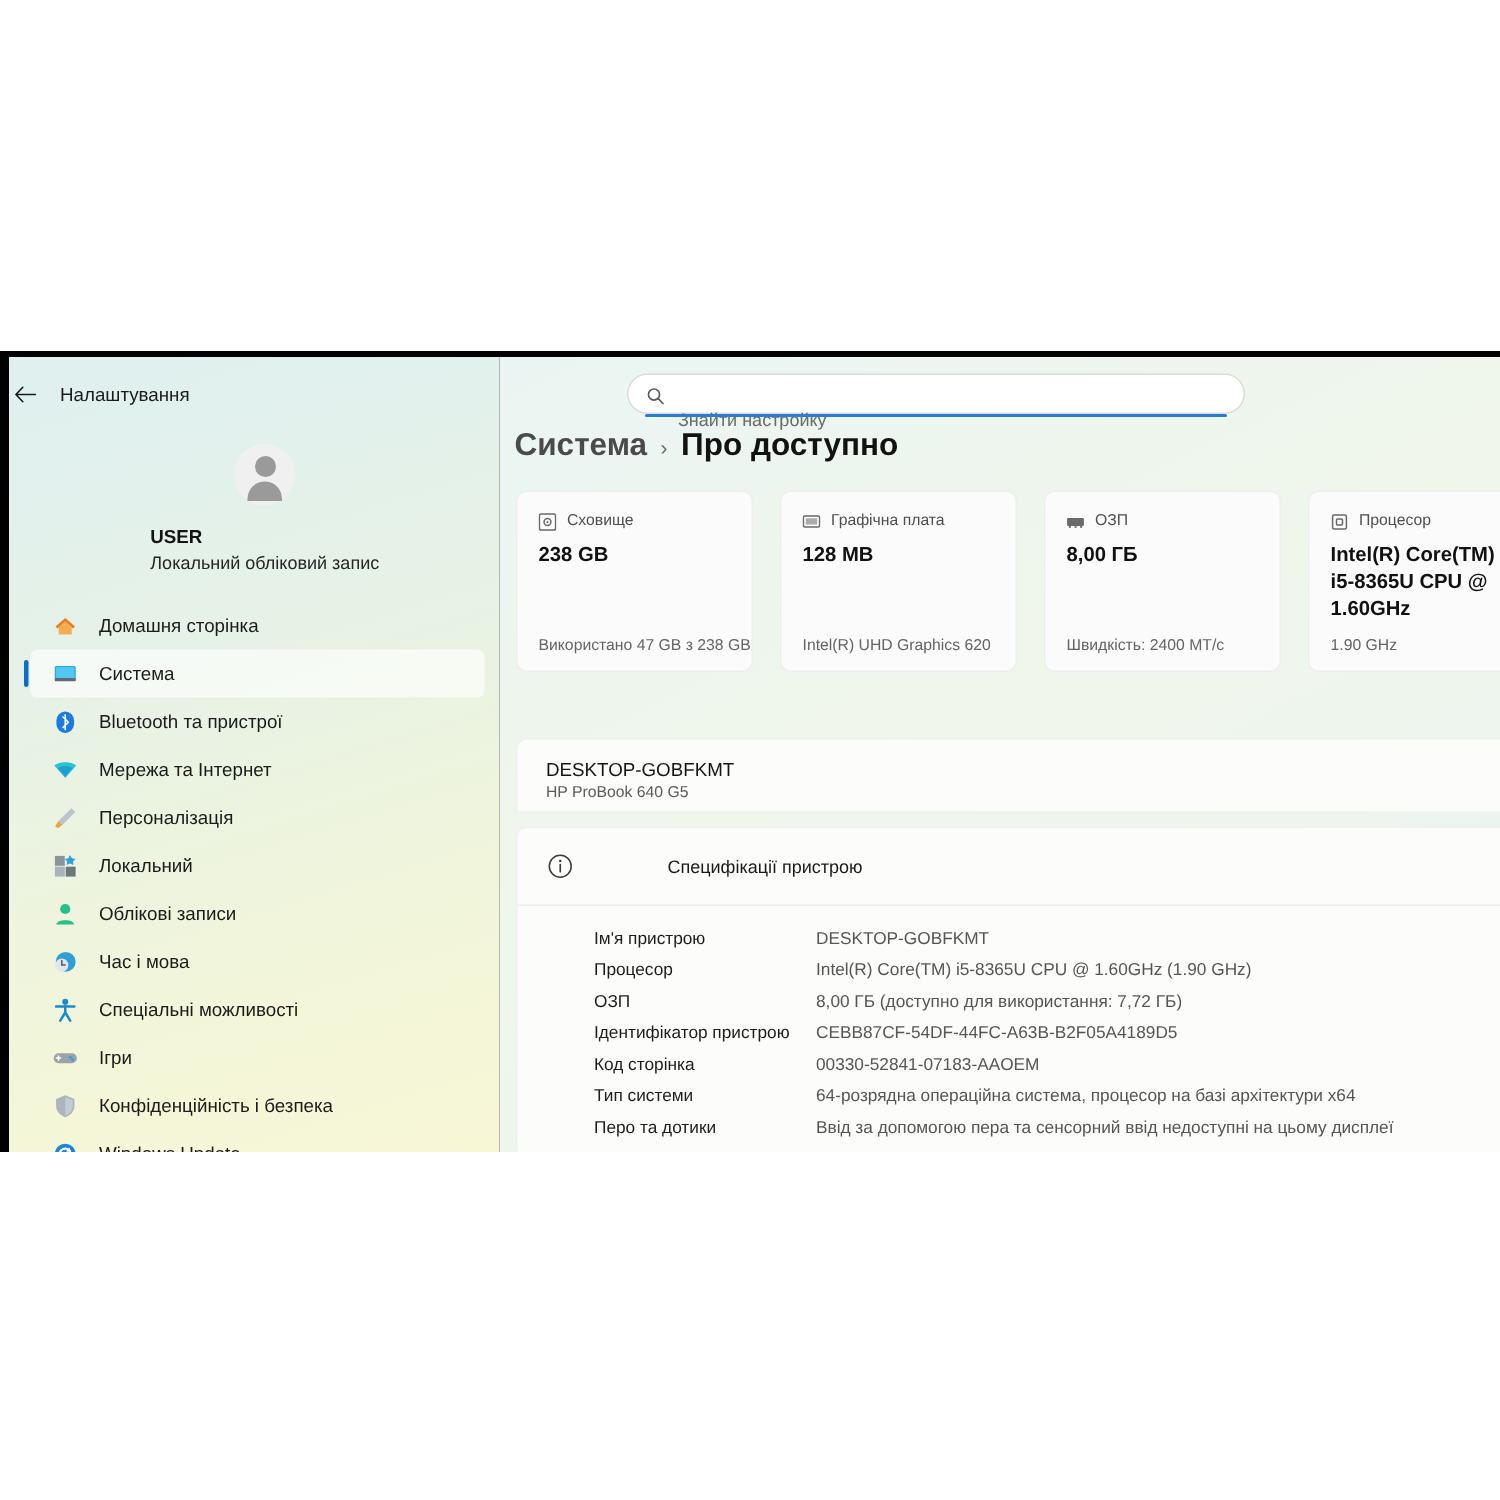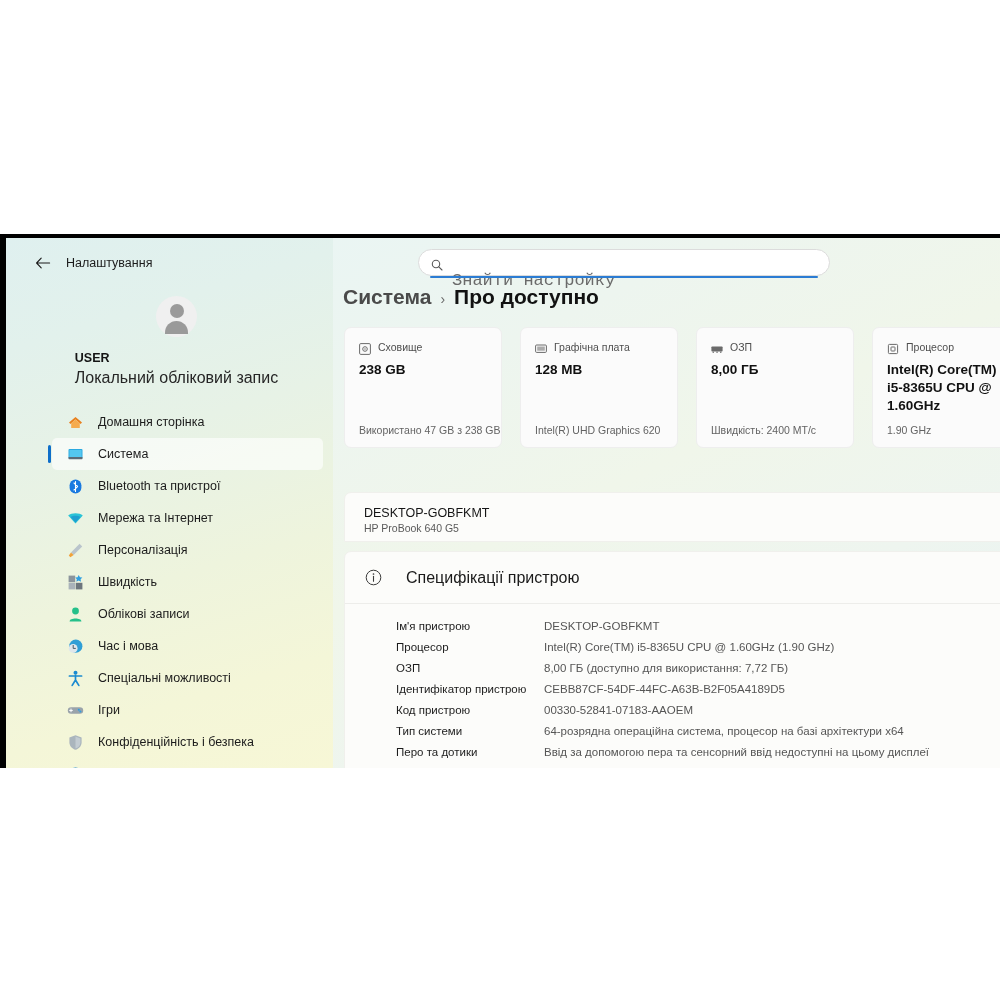--- a/index.html
+++ b/index.html
@@ -39,21 +39,21 @@
         #eef4dd 62%,
         #f4f6d8 82%,
         #f7f7d6 100%);
     padding-top: 10px;
   }
 
   .topbar {
     display: flex;
     align-items: center;
     height: 30px;
-    padding-left: 28px;
+    padding-left: 2px;
     gap: 14px;
   }
   .back-arrow {
     width: 18px; height: 18px;
     display: flex; align-items: center; justify-content: center;
     color: #1b1b1b;
     font-size: 15px;
     line-height: 1;
   }
   .topbar-title {
@@ -92,25 +92,25 @@
     border-radius: 12px 12px 0 0;
     background: #9a9a9a;
   }
   .profile-text { line-height: 1.35; }
   .profile-name {
     font-size: 12.5px;
     font-weight: bold;
     color: #141414;
   }
   .profile-sub {
-    font-size: 16px;
+    font-size: 12px;
     color: #262626;
   }
 
-  .navlist { margin-top: 14px; padding-left: 32px; }
+  .navlist { margin-top: 14px; }
   .navitem {
     position: relative;
     display: flex;
     align-items: center;
     gap: 14px;
     height: 32px;
     margin: 0 10px 0 14px;
     padding-left: 14px;
     border-radius: 5px;
     cursor: default;
@@ -166,22 +166,22 @@
     height: 27px;
     padding: 0 12px;
     background: #ffffff;
     border: 1px solid #dcdcdc;
     border-radius: 14px;
   }
   .search-icon { width: 12px; height: 12px; flex: 0 0 12px; }
   .search-input {
     border: 0; outline: 0;
     background: transparent;
-    font-family: Liberation Mono, monospace;
-    font-size: 17px;
+    font-family: Liberation Sans, sans-serif;
+    font-size: 12px;
     color: #5a5a5a;
     width: 100%;
     margin-top: 35px;
   }
   .search-input::placeholder { color: #6a6a6a; }
   .search-underline {
     position: absolute;
     left: 12px; right: 12px;
     bottom: -2px;
     height: 2px;
@@ -285,22 +285,23 @@
   .specs-header {
     display: flex;
     align-items: center;
     gap: 24px;
     height: 52px;
     padding-left: 20px;
     border-bottom: 1px solid #ededea;
   }
   .info-icon { width: 17px; height: 17px; flex: 0 0 17px; }
   .specs-title {
-    font-size: 16px;
+    font-size: 12px;
     color: #1a1a1a;
+    margin-left: 39px;
   }
   .specs-body { padding: 11px 0 10px 0; }
   .spec-row {
     display: flex;
     height: 21px;
     align-items: center;
     padding-left: 51px;
   }
   .spec-key {
     flex: 0 0 148px;
@@ -393,21 +394,21 @@
 
         <div class="navitem">
           <span class="navicon">
             <svg width="17" height="17" viewBox="0 0 17 17">
               <rect x="1.6" y="1.6" width="6.6" height="6.6" fill="#8b949c"></rect>
               <rect x="1.6" y="8.8" width="6.6" height="6.6" fill="#aab3ba"></rect>
               <rect x="8.8" y="8.8" width="6.6" height="6.6" fill="#6d767d"></rect>
               <path d="M11.6 1 L13 3.2 L15.4 3.6 L13.6 5.3 L14 7.7 L11.6 6.6 L9.4 7.7 L9.8 5.3 L8.2 3.6 L10.6 3.2 Z" fill="#2f9fe0"></path>
             </svg>
           </span>
-          <span class="navlabel">Швидкість</span>
+          <span class="navlabel">Локальний</span>
         </div>
 
         <div class="navitem">
           <span class="navicon">
             <svg width="17" height="17" viewBox="0 0 17 17">
               <circle cx="8.5" cy="5" r="3.4" fill="#25c08a"></circle>
               <path d="M2.6 15.4 C2.6 11.6 14.4 11.6 14.4 15.4 Z" fill="#25c08a"></path>
             </svg>
           </span>
           <span class="navlabel">Облікові записи</span>
@@ -583,21 +584,21 @@
           </div>
           <div class="spec-row">
             <span class="spec-key">ОЗП</span>
             <span class="spec-val">8,00 ГБ (доступно для використання: 7,72 ГБ)</span>
           </div>
           <div class="spec-row">
             <span class="spec-key">Ідентифікатор пристрою</span>
             <span class="spec-val">CEBB87CF-54DF-44FC-A63B-B2F05A4189D5</span>
           </div>
           <div class="spec-row">
-            <span class="spec-key">Код пристрою</span>
+            <span class="spec-key">Код сторінка</span>
             <span class="spec-val">00330-52841-07183-AAOEM</span>
           </div>
           <div class="spec-row">
             <span class="spec-key">Тип системи</span>
             <span class="spec-val">64-розрядна операційна система, процесор на базі архітектури x64</span>
           </div>
           <div class="spec-row">
             <span class="spec-key">Перо та дотики</span>
             <span class="spec-val">Ввід за допомогою пера та сенсорний ввід недоступні на цьому дисплеї</span>
           </div>

